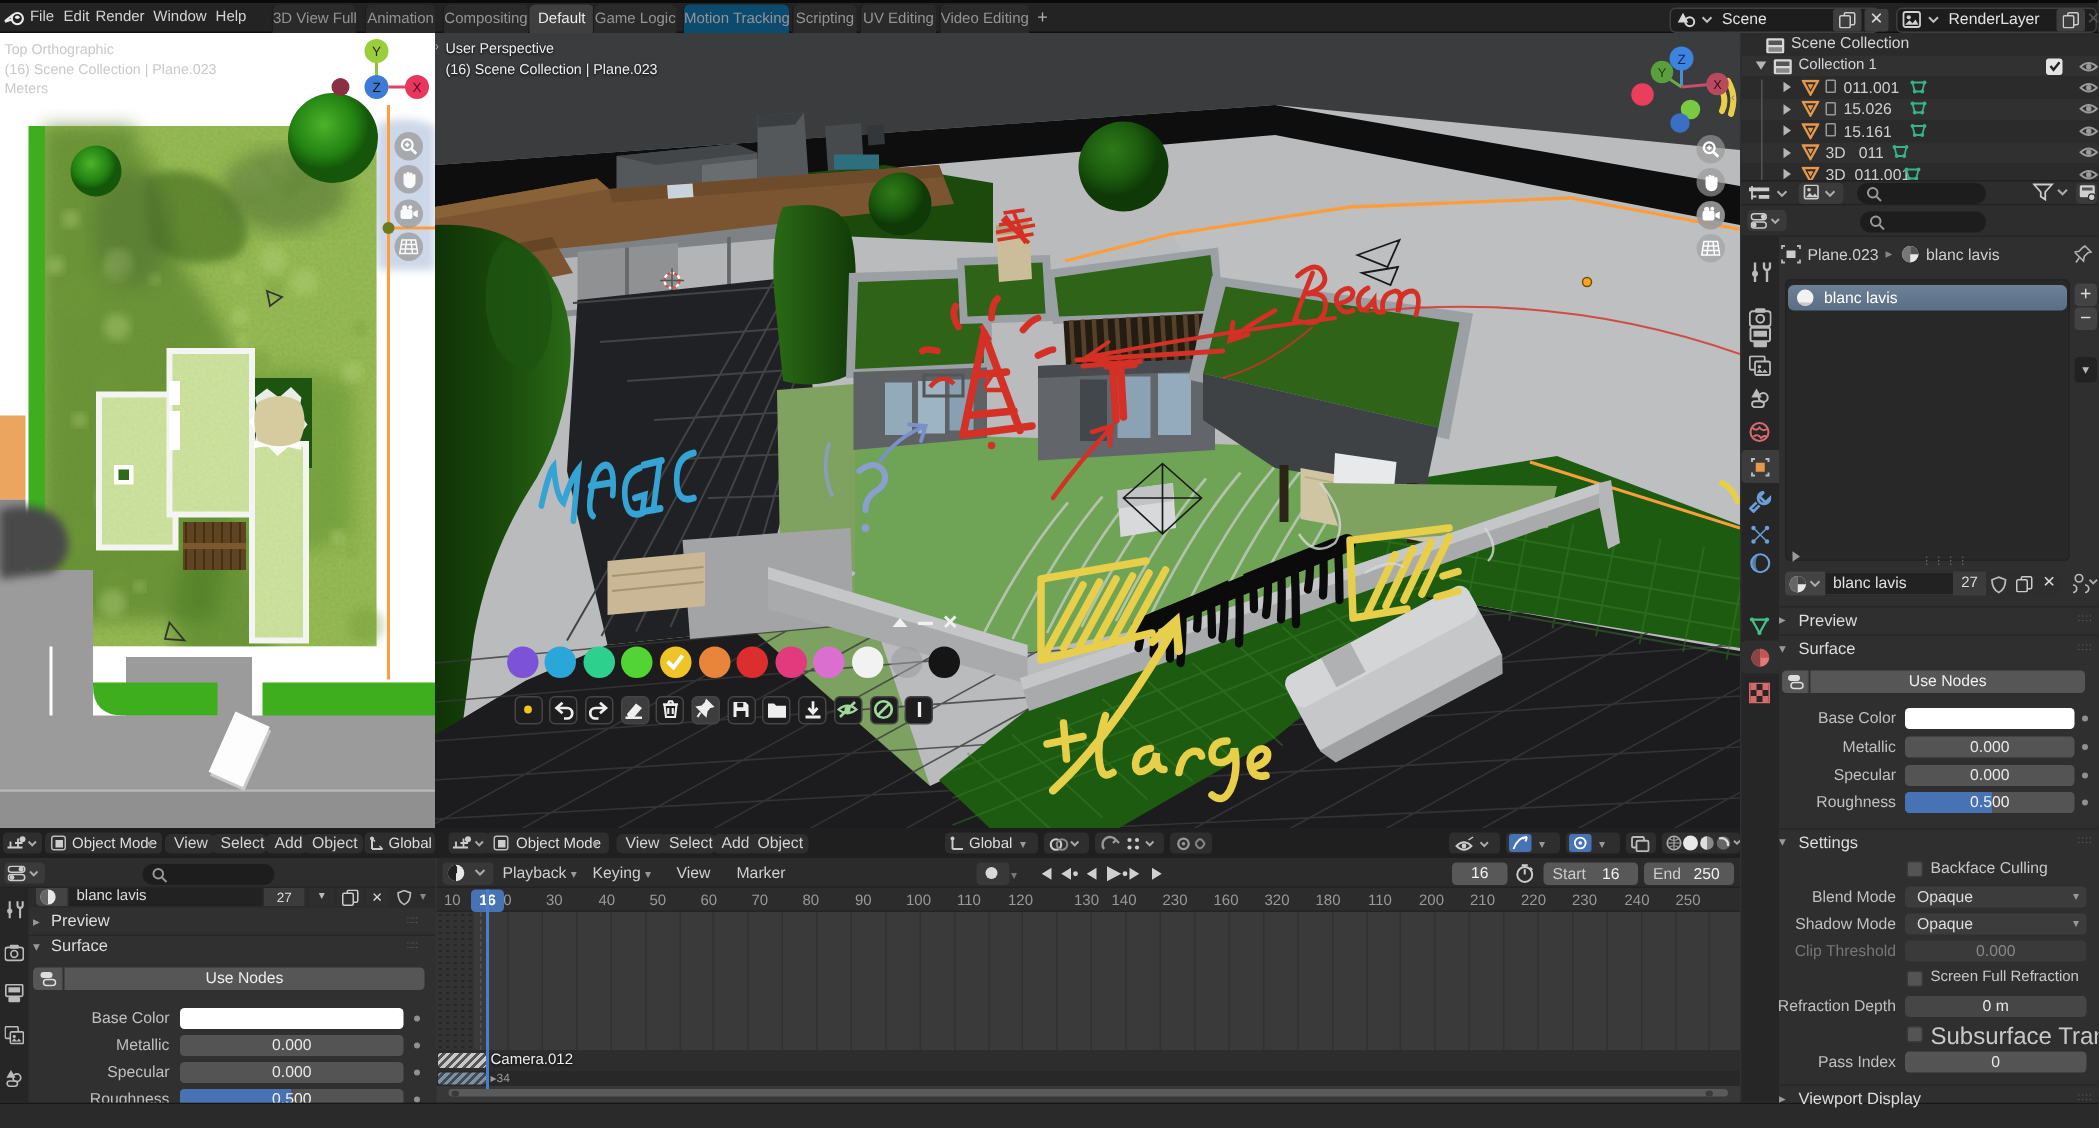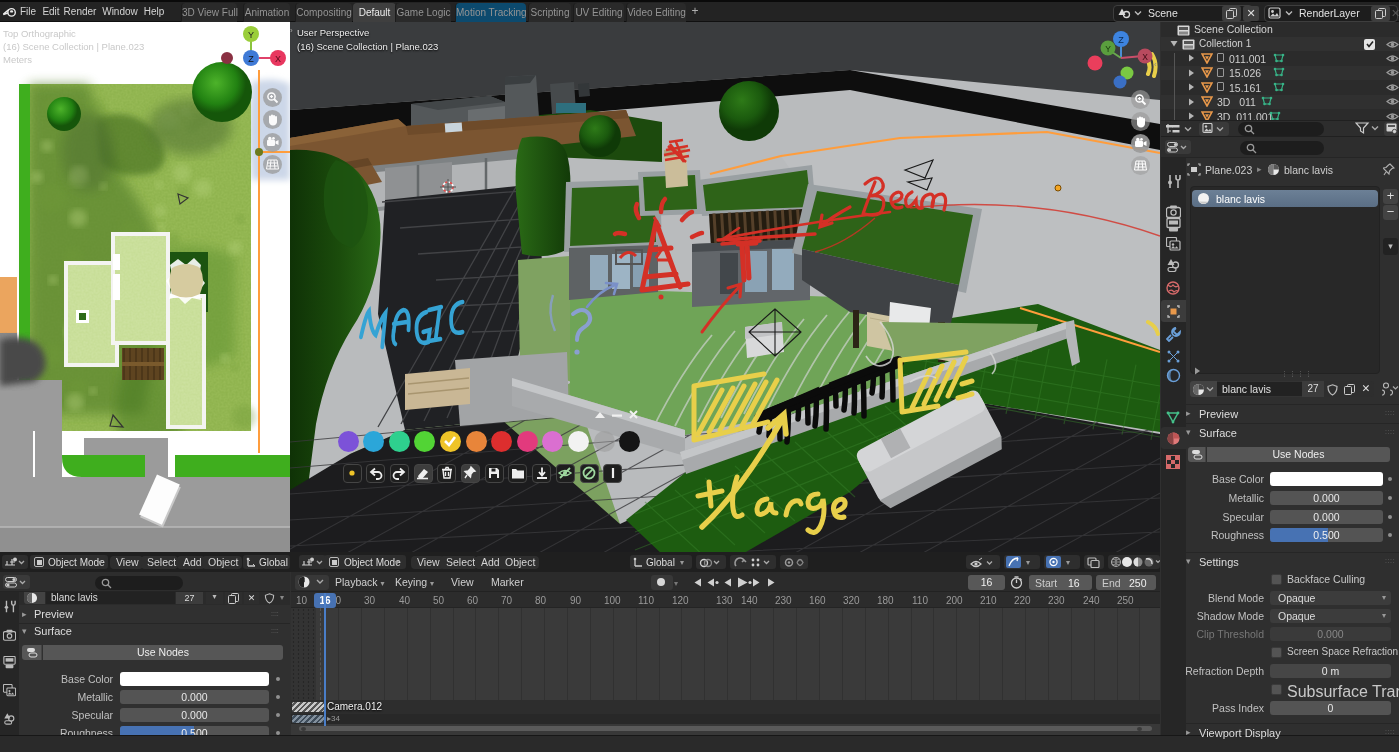--- a/index.html
+++ b/index.html
@@ -1115,21 +1115,21 @@
     <div class="abs" style="left:224px;top:535px;color:#666;font-size:7px;letter-spacing:0.6px">::::</div>
 <div class="chk" style="left:110px;top:552px"></div>
     <div class="abs" style="left:126px;top:551px;font-size:10.5px;color:#c8c8c8">Backface Culling</div>
 <div class="lbl" style="left:0;top:569px;width:103px">Blend Mode</div>
     <div class="ddn" style="left:109px;top:569px;width:121px">Opaque<span style="position:absolute;right:5px;color:#999;font-size:8px">▾</span></div>
 <div class="lbl" style="left:0;top:587px;width:103px">Shadow Mode</div>
     <div class="ddn" style="left:109px;top:587px;width:121px">Opaque<span style="position:absolute;right:5px;color:#999;font-size:8px">▾</span></div>
 <div class="lbl" style="left:0;top:605px;width:103px;color:#777">Clip Threshold</div>
     <div class="fld" style="left:109px;top:605px;width:121px;background:#3a3a3a;color:#888">0.000</div>
 <div class="chk" style="left:110px;top:625px"></div>
-    <div class="abs" style="left:126px;top:624px;font-size:10px;color:#c8c8c8">Screen Space Refraction</div>
+    <div class="abs" style="left:126px;top:624px;font-size:10px;color:#c8c8c8">Screen Full Refraction</div>
 <div class="lbl" style="left:0;top:642px;width:103px">Refraction Depth</div>
     <div class="fld" style="left:109px;top:642px;width:121px;background:#464646">0 m</div>
 <div class="chk" style="left:110px;top:662px"></div>
     <div class="abs" style="left:126px;top:661px;font-size:16px;color:#c8c8c8">Subsurface Translucency</div>
 <div class="lbl" style="left:0;top:679px;width:103px">Pass Index</div>
     <div class="fld" style="left:109px;top:679px;width:121px">0</div>
 <div class="abs" style="left:0;top:701px;width:238px;height:1px;background:#262626"></div>
     <div class="abs" style="left:25px;top:705px;font-size:9px;color:#999">▸</div>
     <div class="phead" style="left:38px;top:704.5px">Viewport Display</div>
     <div class="abs" style="left:224px;top:706px;color:#666;font-size:7px;letter-spacing:0.6px">::::</div>

